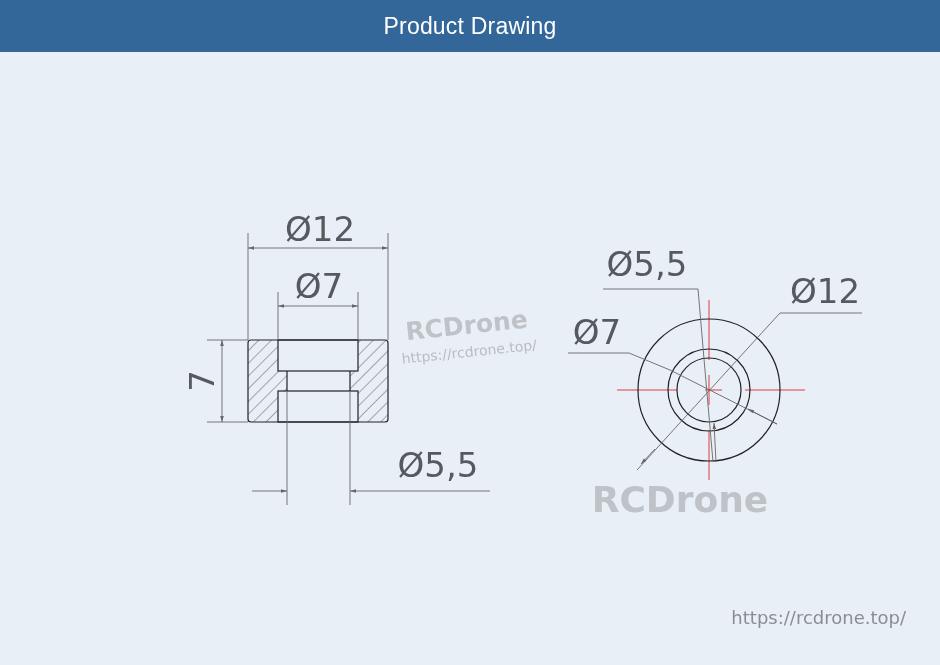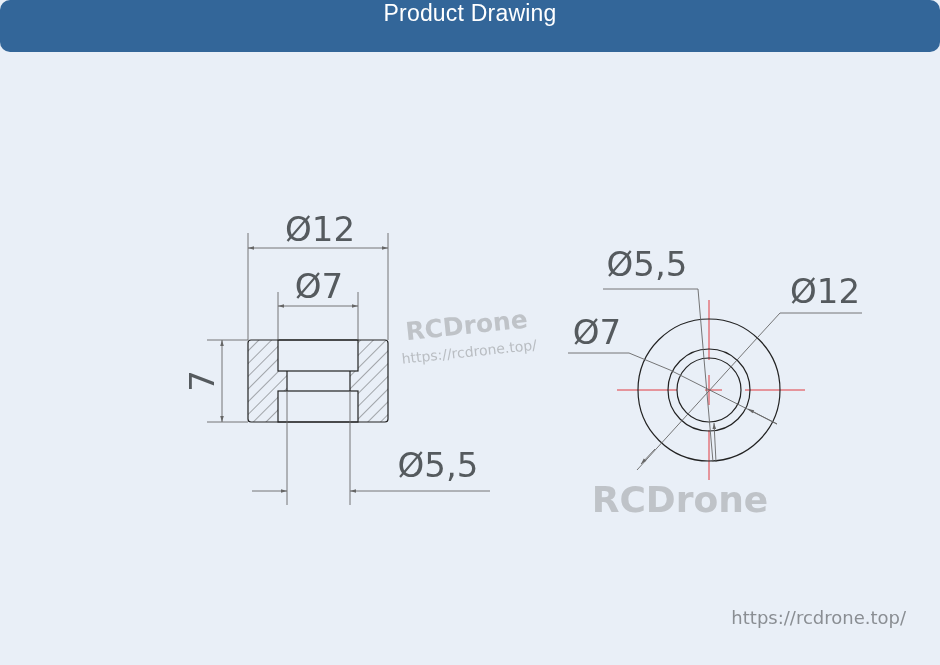--- a/index.html
+++ b/index.html
@@ -1,17 +1,17 @@
 <!DOCTYPE html>
 <html><head>
   <meta charset="utf-8">
   <style>
     html, body { margin: 0; padding: 0; }
     body { width: 940px; height: 665px; background: #e9eff7; position: relative; overflow: hidden; font-family: "DejaVu Sans", sans-serif; }
-    .header { position: absolute; left: 0; top: 0; width: 940px; height: 52px; background: #336699; display: flex; align-items: flex-start; justify-content: center; border-radius: 10px; }
+    .header { position: absolute; left: 0; top: 0; width: 940px; height: 52px; background: #336699; display: flex; align-items: center; justify-content: center; }
     .header-title { color: #ffffff; font-family: "Liberation Sans", sans-serif; font-size: 23px; letter-spacing: 0.2px; }
     svg.drawing { position: absolute; left: 0; top: 0; }
     .dim-text { font-family: "DejaVu Sans", sans-serif; fill: #555a5e; }
     .wm-big { font-family: "DejaVu Sans", sans-serif; font-weight: bold; fill: #bfc3c8; }
     .wm-small { font-family: "DejaVu Sans", sans-serif; fill: #b9bdc2; }
     .footer-url { position: absolute; right: 34px; top: 607px; color: #8a8e93; font-family: "DejaVu Sans", sans-serif; font-size: 18px; }
   </style>
 </head>
 <body>
 

